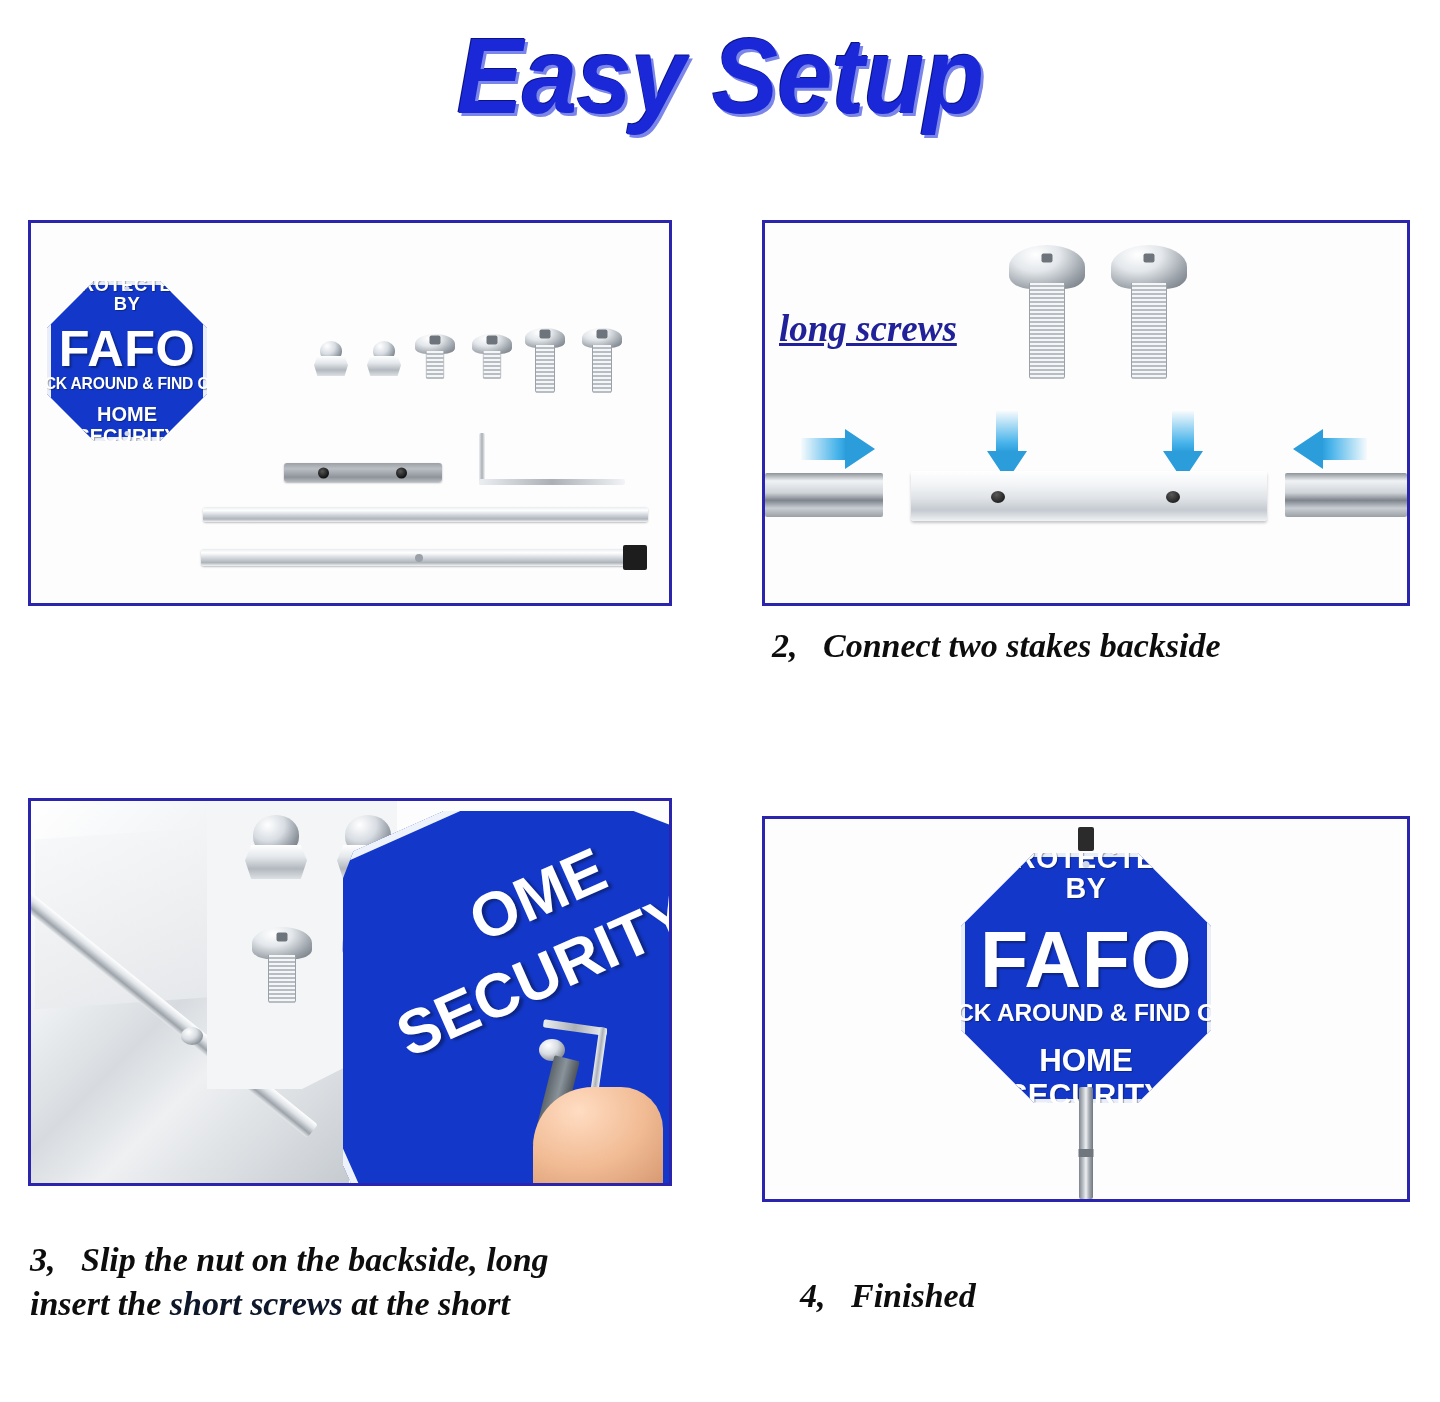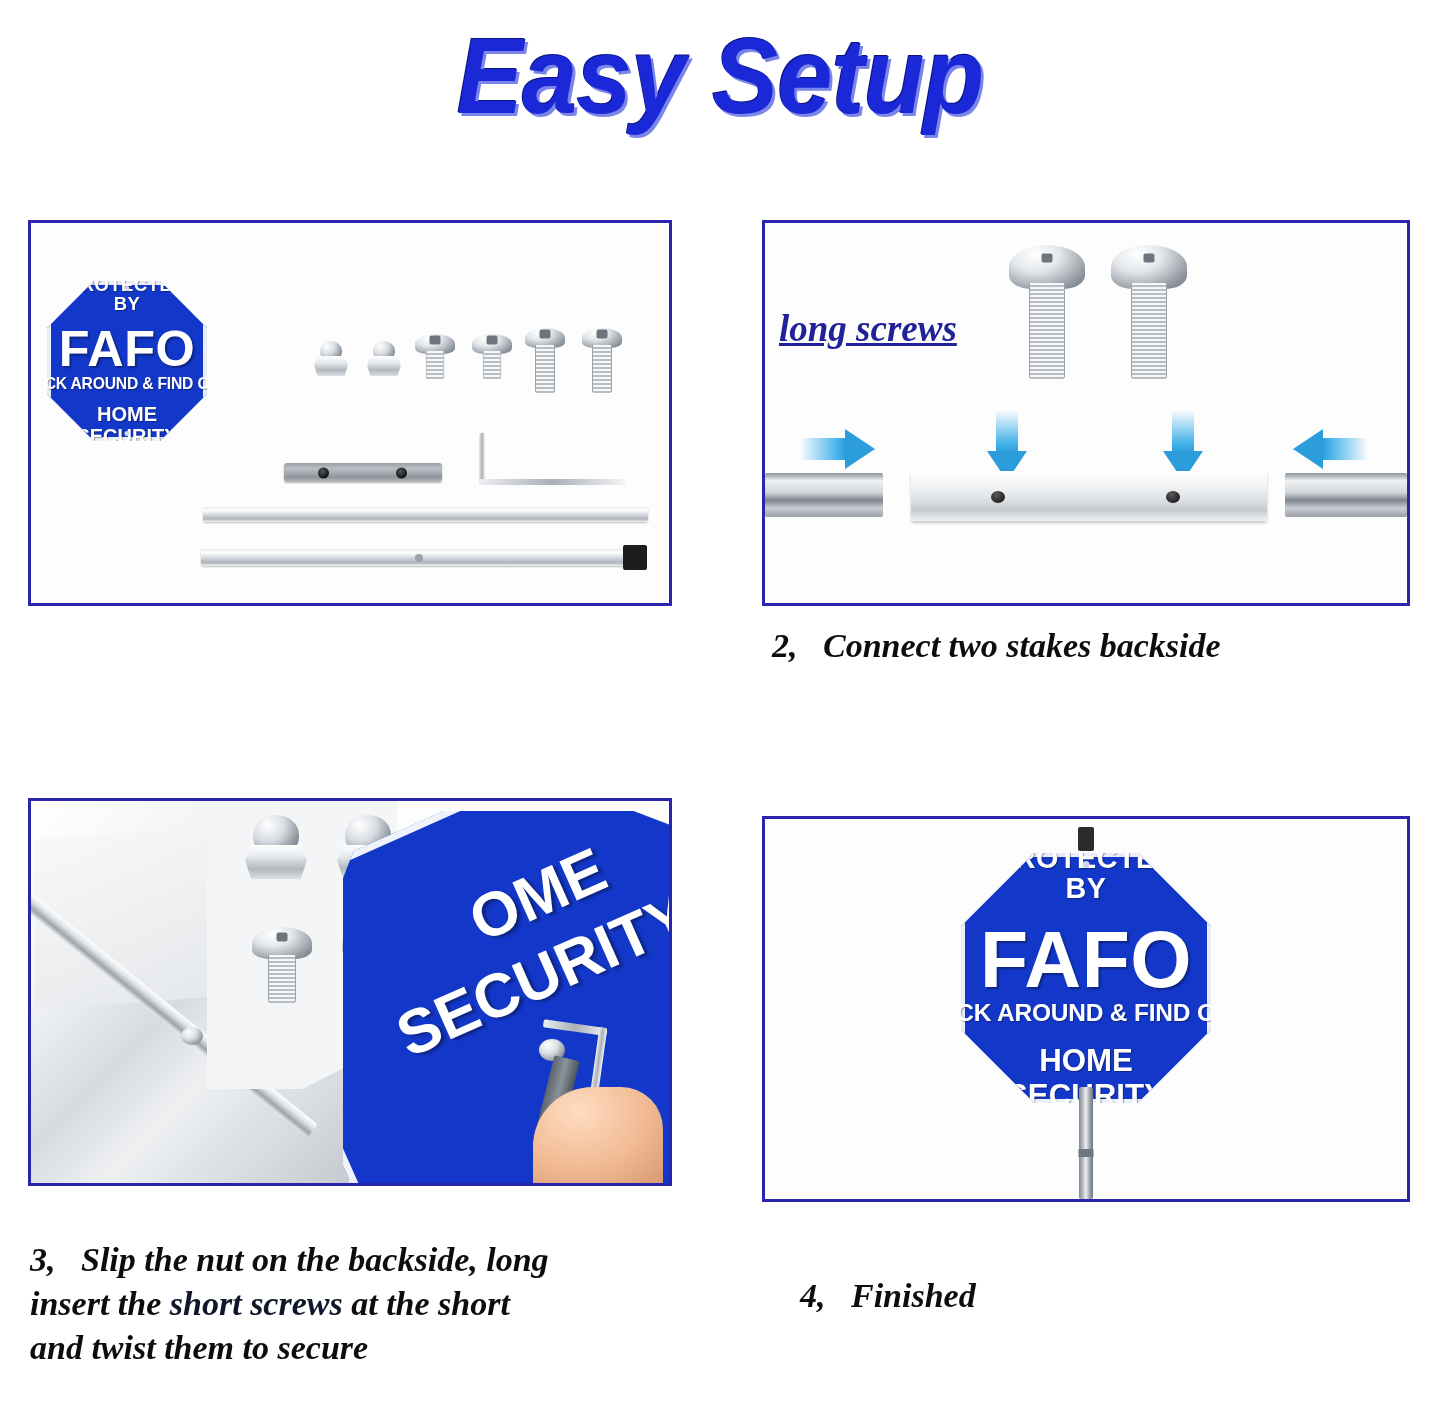--- a/index.html
+++ b/index.html
@@ -374,21 +374,20 @@
       <div class="v" style="left:56px;top:0;width:8px;height:92px;"></div>
     </div>
     <div class="p3-greybar"></div>
     <div class="p3-hand"></div>
   </div>
 
   <div class="caption" id="caption-3">
     <span>3,</span>&nbsp;&nbsp;
     <span>Slip the nut on the backside, long</span><br>
     <span>insert the </span><span class="hl">short screws</span><span> at the short</span><br>
-    <span>and twist them to secure</span>
   </div>
 
   <div class="panel" id="panel-4">
 
     <div class="p4-cap" style="top:8px;"></div>
 
     <div class="sign" style="left:50%;transform:translateX(-50%);top:34px;width:250px;height:250px;font-size:250px;">
       <div class="screw-dot" style="top:8px;left:50%;transform:translateX(-50%);width:7px;height:7px;"></div>
       <div class="s-top">PROTECTED</div>
       <div class="s-top">BY</div>

